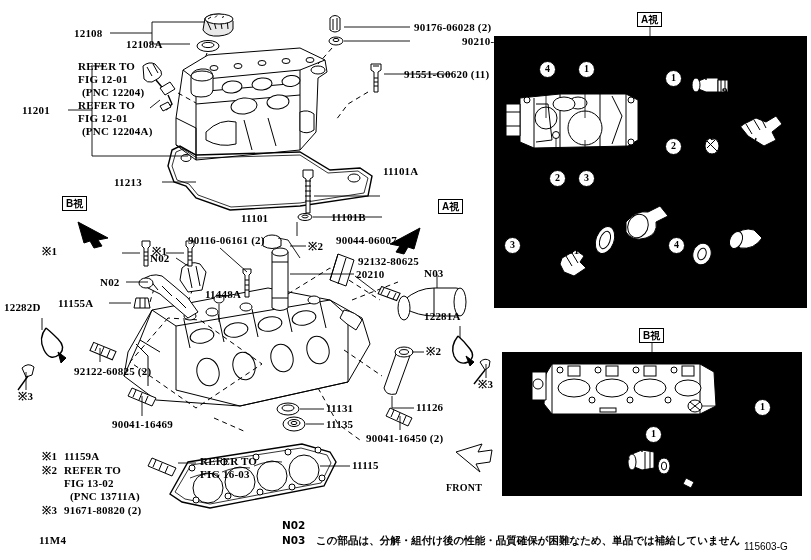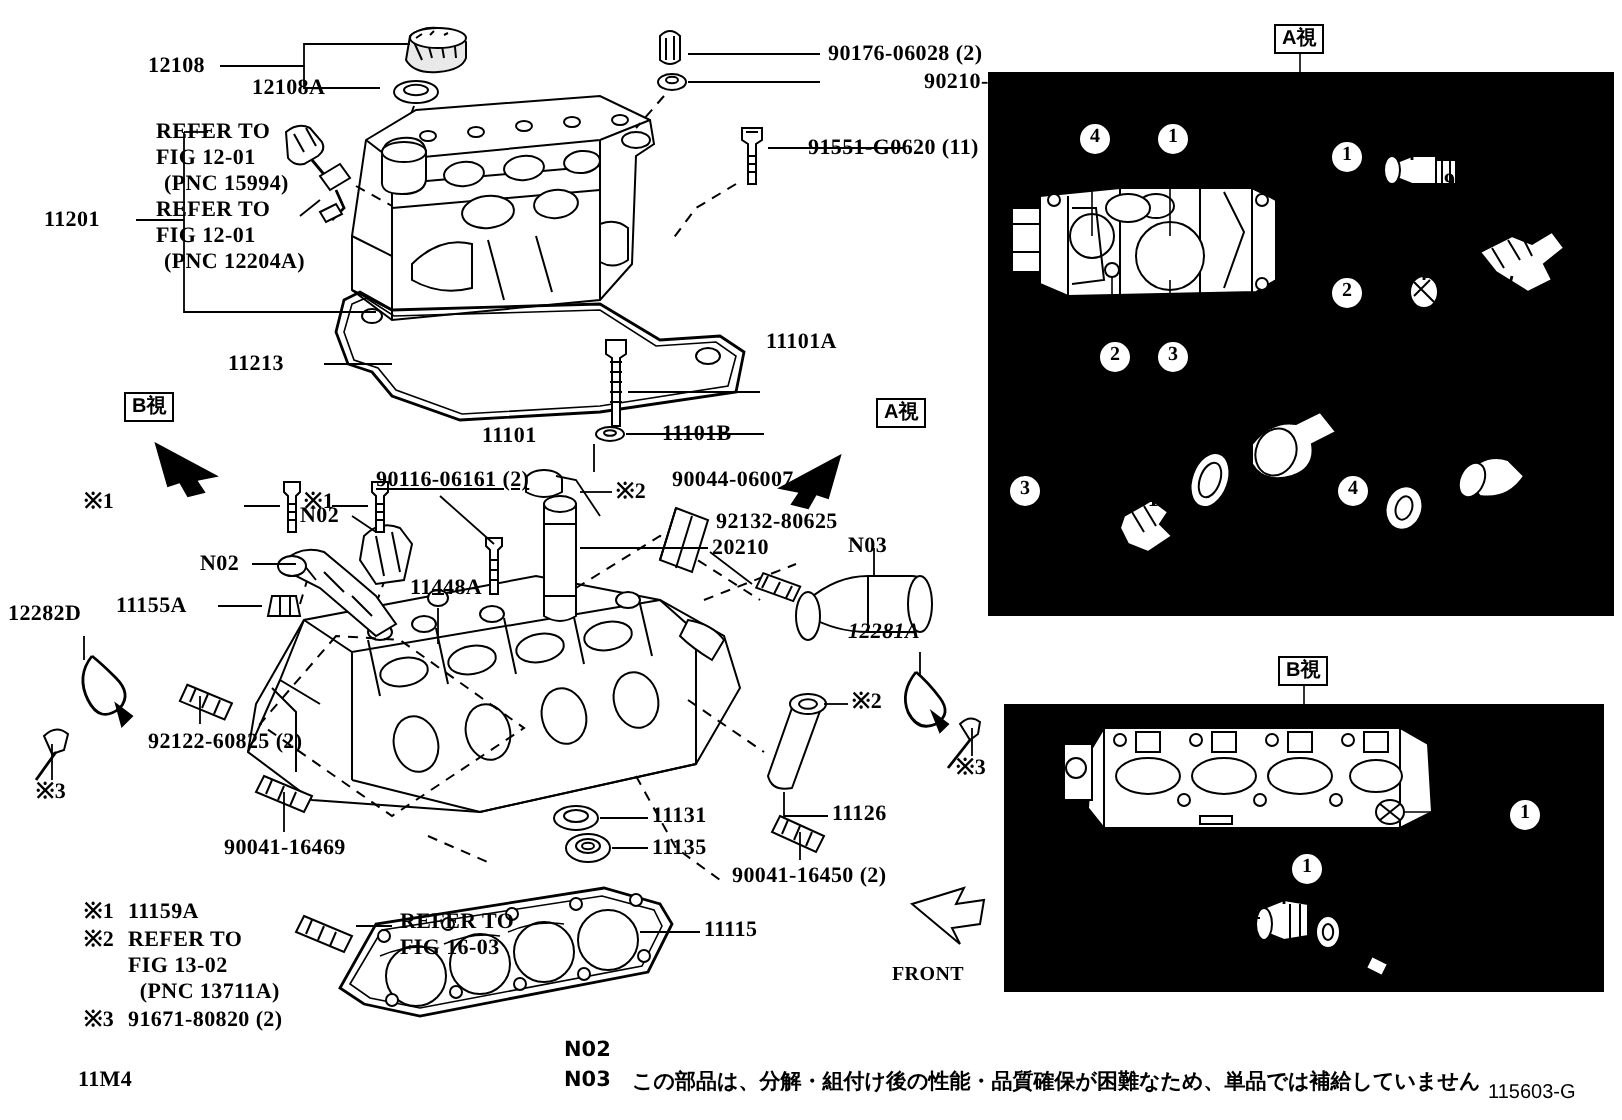--- a/index.html
+++ b/index.html
@@ -522,49 +522,49 @@
     <path d="M652 434 L652 434"></path>
   </g>
 </svg>
 
 <div class="lbl" style="left:74px;top:27px;">12108</div>
 <div class="lbl" style="left:126px;top:38px;">12108A</div>
 <div class="lbl" style="left:22px;top:104px;">11201</div>
 
 <div class="lbl" style="left:78px;top:60px;">REFER TO</div>
 <div class="lbl" style="left:78px;top:73px;">FIG 12-01</div>
-<div class="lbl" style="left:82px;top:86px;">(PNC 15994)</div>
+<div class="lbl" style="left:82px;top:86px;">(PNC 12204)</div>
 <div class="lbl" style="left:78px;top:99px;">REFER TO</div>
 <div class="lbl" style="left:78px;top:112px;">FIG 12-01</div>
 <div class="lbl" style="left:82px;top:125px;">(PNC 12204A)</div>
 
 <div class="lbl" style="left:114px;top:176px;">11213</div>
 
 <div class="lbl" style="left:414px;top:21px;">90176-06028 (2)</div>
 <div class="lbl" style="left:414px;top:35px;margin-left:48px;">90210-06013 (2)</div>
 <div class="lbl" style="left:404px;top:68px;">91551-G0620 (11)</div>
 
 <div class="lbl" style="left:383px;top:165px;">11101A</div>
 <div class="lbl" style="left:331px;top:211px;">11101B</div>
 <div class="lbl" style="left:241px;top:212px;">11101</div>
 
 <div class="lbl" style="left:42px;top:245px;">※1</div>
 <div class="lbl" style="left:152px;top:245px;">※1</div>
-<div class="lbl" style="left:188px;top:234px;text-decoration:underline;">90116-06161 (2)</div>
+<div class="lbl" style="left:188px;top:234px;">90116-06161 (2)</div>
 <div class="lbl" style="left:308px;top:240px;">※2</div>
 <div class="lbl" style="left:336px;top:234px;">90044-06007</div>
 <div class="lbl" style="left:358px;top:255px;font-family:Liberation Serif, serif;">92132-80625</div>
 <div class="lbl" style="left:356px;top:268px;">20210</div>
 
 <div class="lbl" style="left:100px;top:276px;">N02</div>
 <div class="lbl" style="left:150px;top:252px;">N02</div>
 <div class="lbl" style="left:205px;top:288px;">11448A</div>
 <div class="lbl" style="left:58px;top:297px;">11155A</div>
 <div class="lbl" style="left:4px;top:301px;">12282D</div>
-<div class="lbl" style="left:424px;top:310px;font-style:italic;">12281A</div>
+<div class="lbl" style="left:424px;top:310px;">12281A</div>
 <div class="lbl" style="left:424px;top:267px;">N03</div>
 
 <div class="lbl" style="left:74px;top:365px;">92122-60825 (2)</div>
 <div class="lbl" style="left:112px;top:418px;">90041-16469</div>
 <div class="lbl" style="left:366px;top:432px;">90041-16450 (2)</div>
 
 <div class="lbl" style="left:426px;top:345px;">※2</div>
 <div class="lbl" style="left:416px;top:401px;">11126</div>
 <div class="lbl" style="left:326px;top:402px;">11131</div>
 <div class="lbl" style="left:326px;top:418px;">11135</div>

